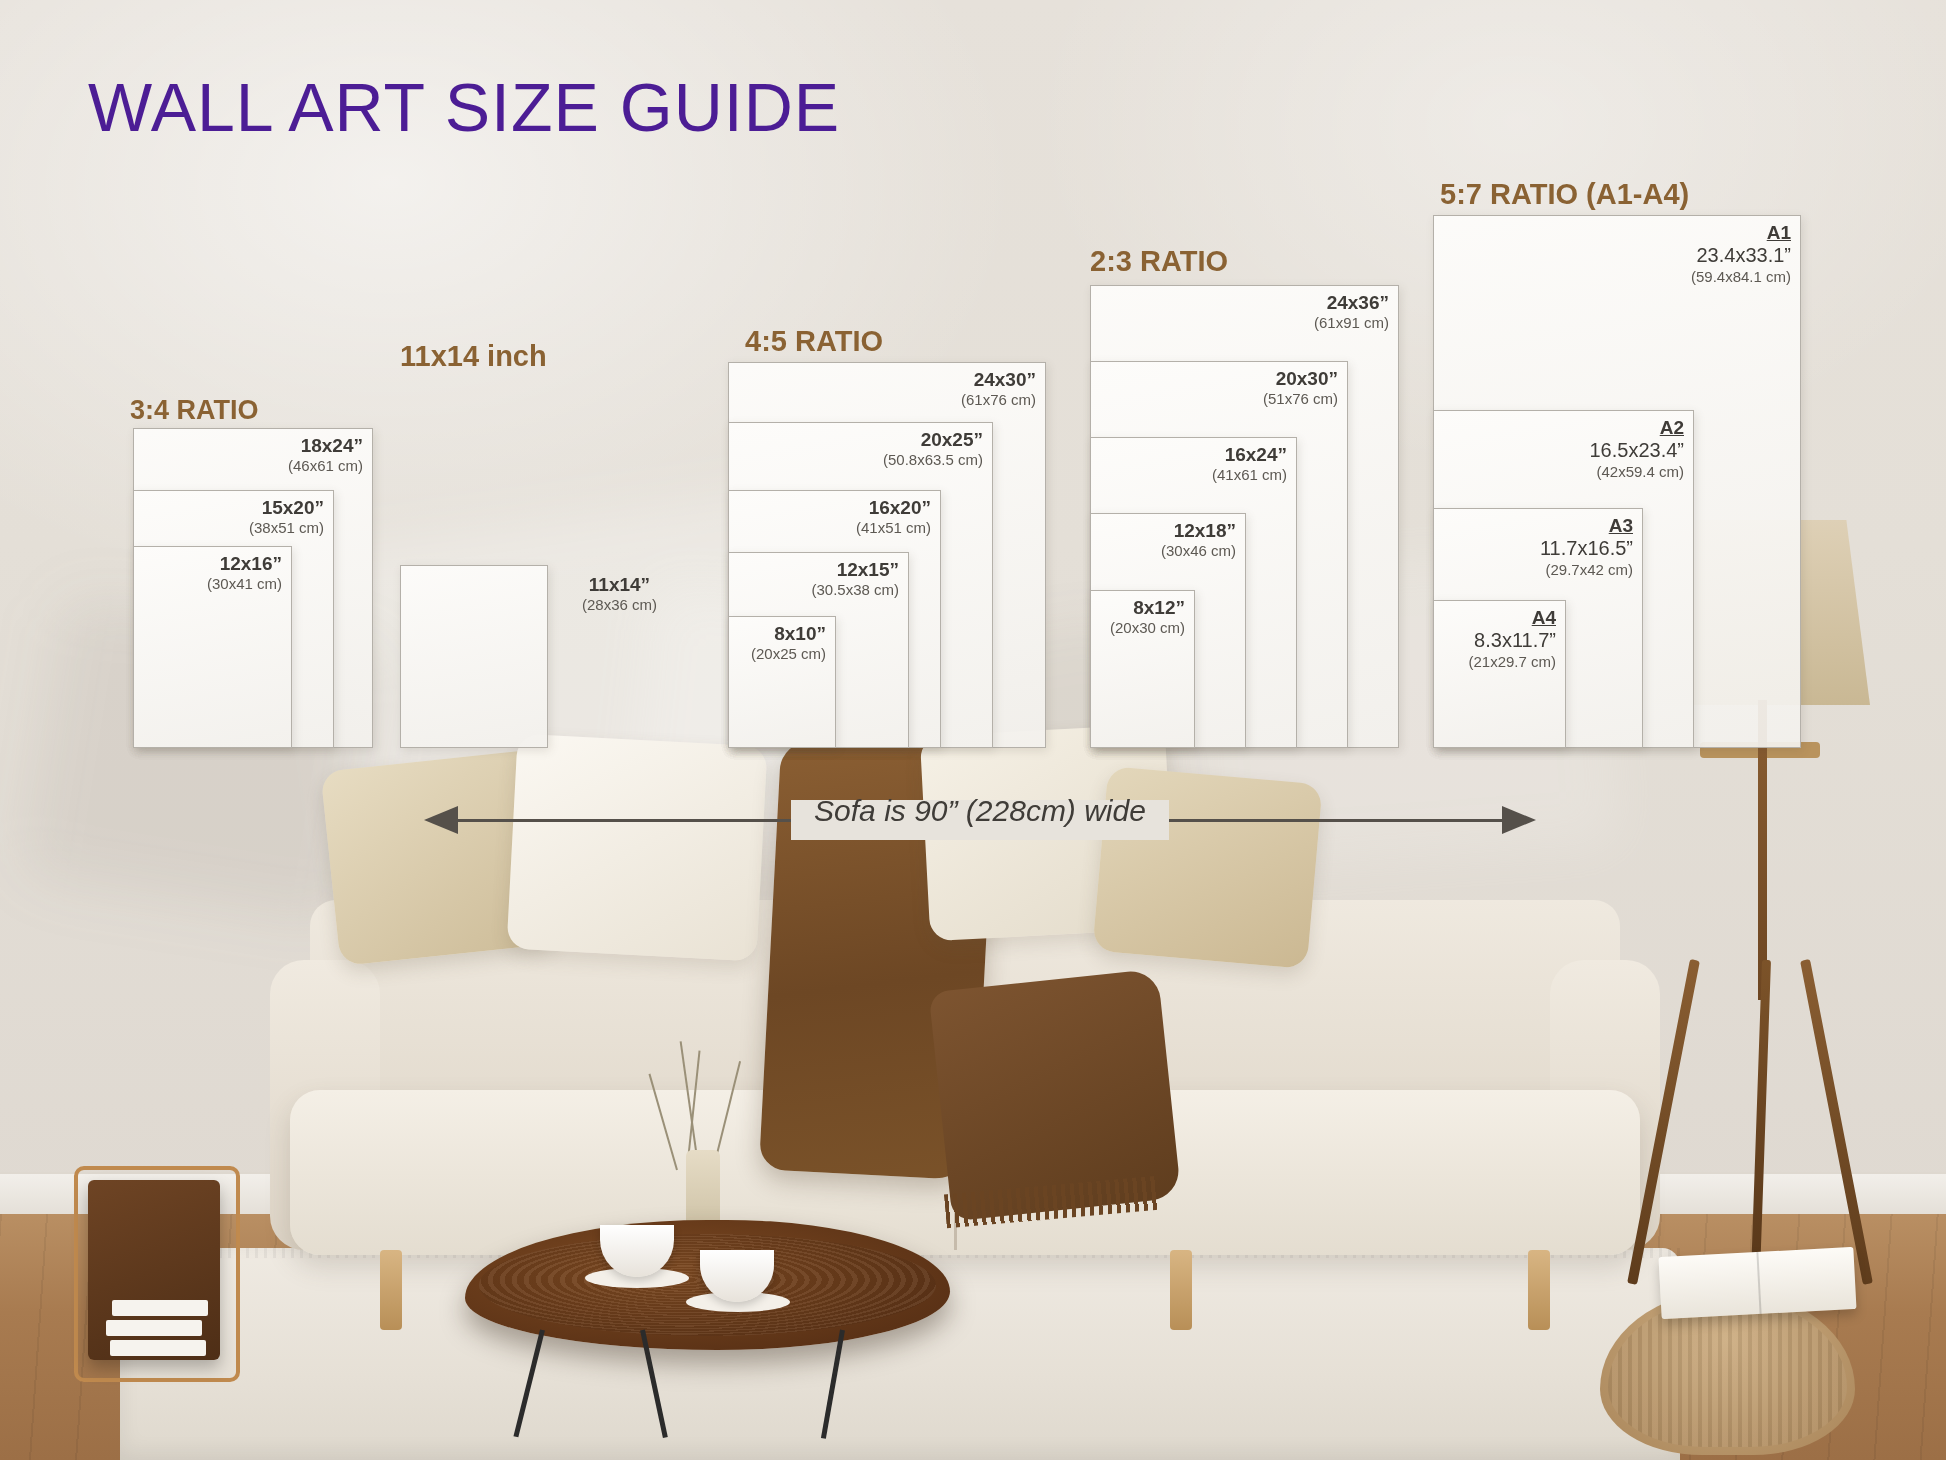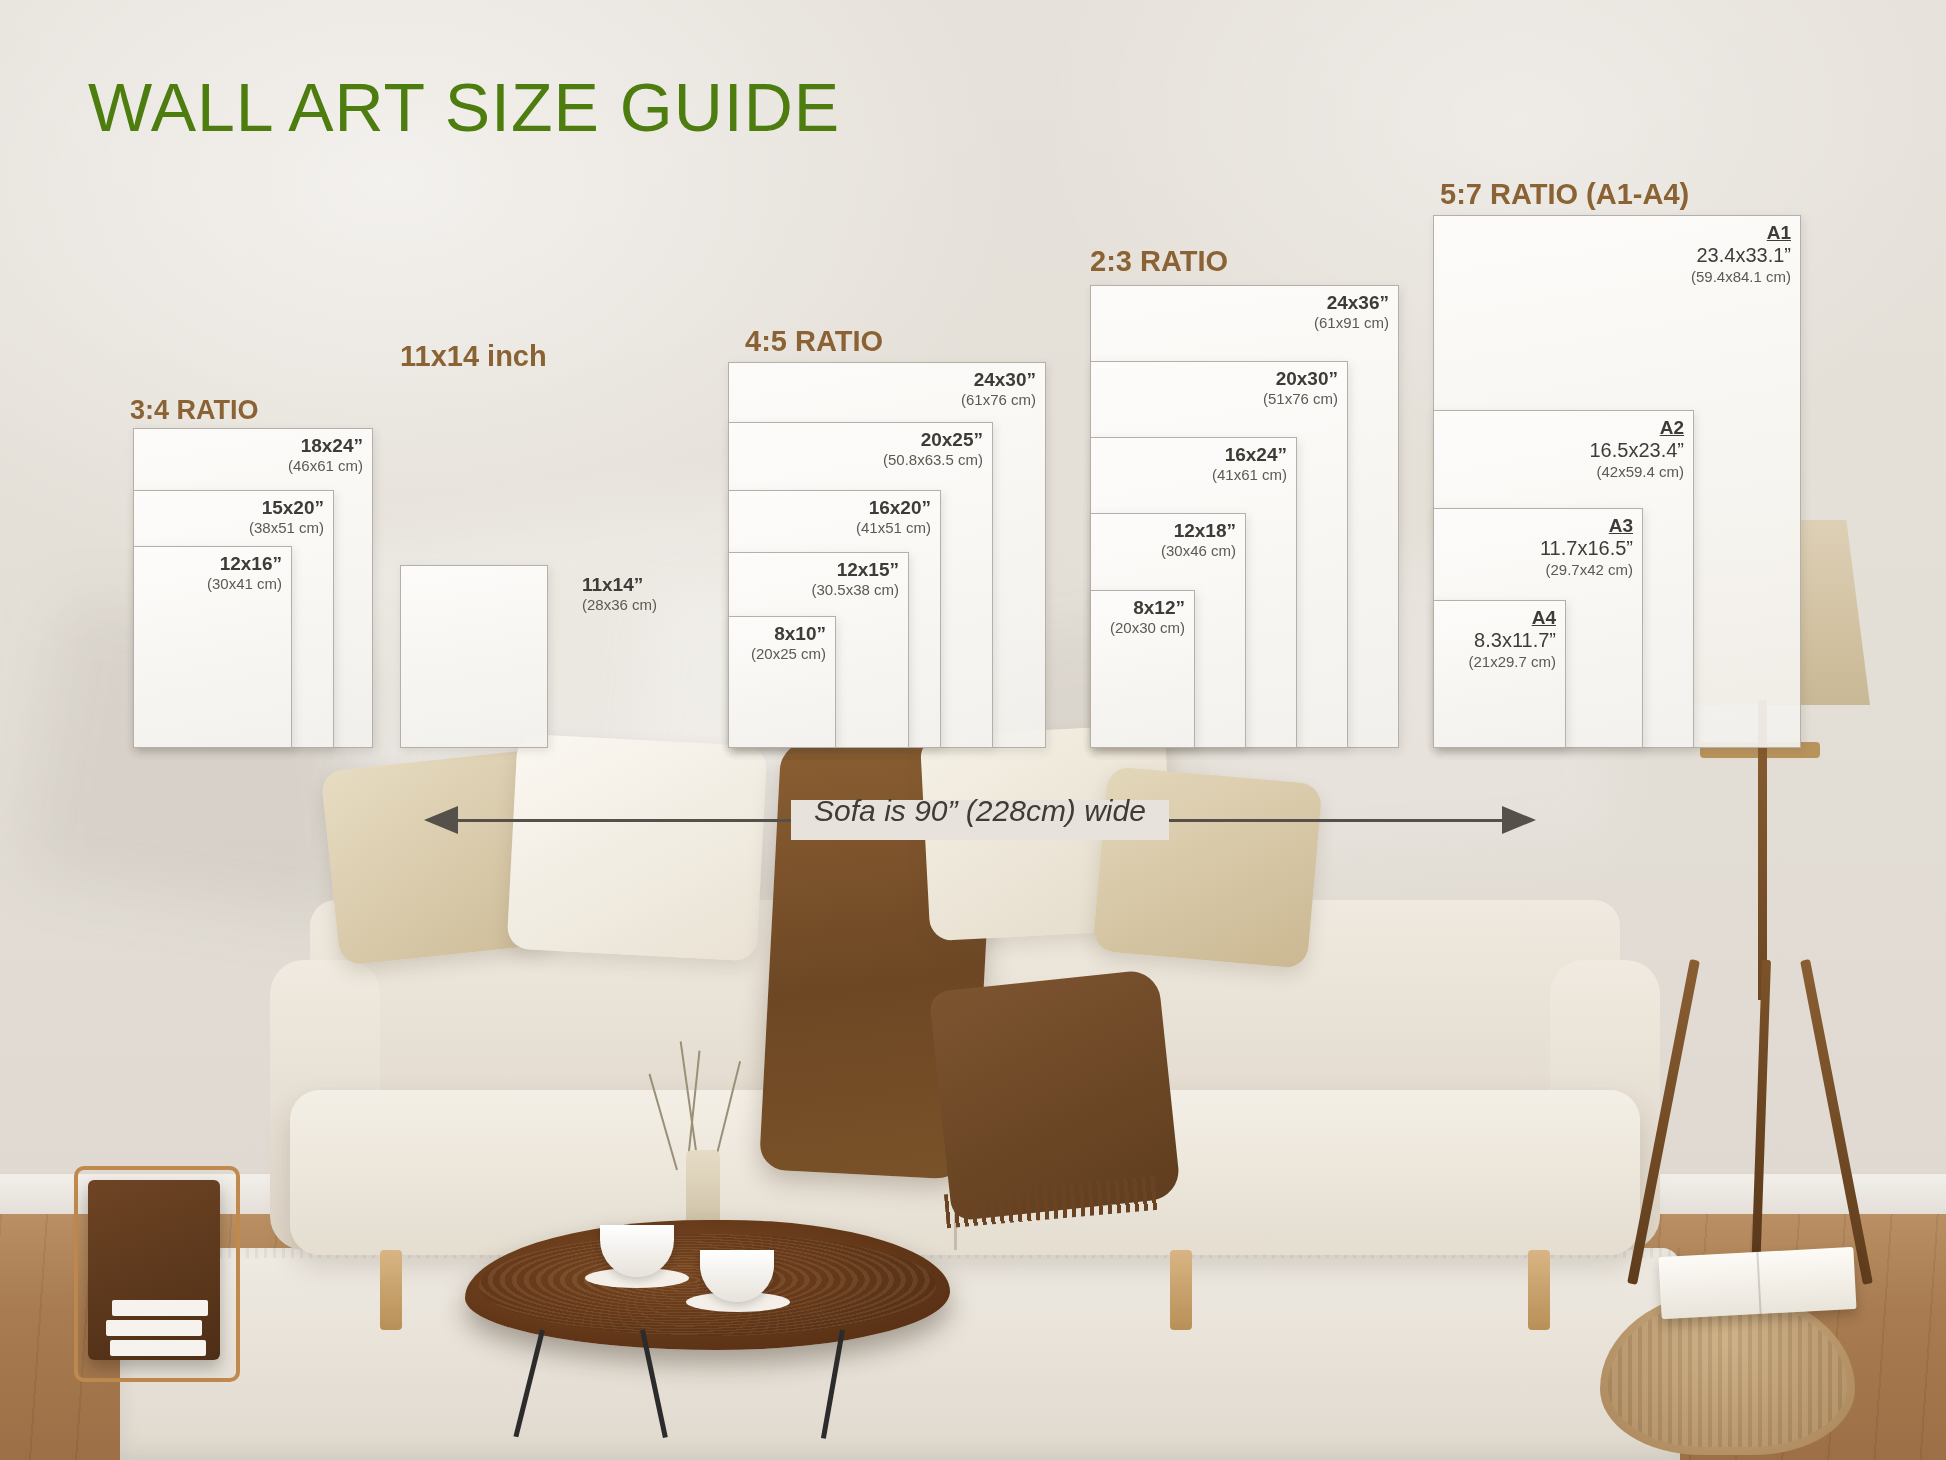--- a/index.html
+++ b/index.html
@@ -144,21 +144,21 @@
   
   .pouf{position:absolute;left:1600px;top:1290px;width:255px;height:165px;background:radial-gradient(ellipse at 50% 30%,#cdae83,#a98559);border-radius:50% 50% 40% 40%/60% 60% 40% 40%;}
   .pouf:after{content:"";position:absolute;inset:8px;border-radius:inherit;background:repeating-linear-gradient(90deg,rgba(0,0,0,.07) 0 4px,rgba(255,255,255,.05) 4px 10px);}
   .book{position:absolute;left:1660px;top:1252px;width:195px;height:62px;background:linear-gradient(180deg,#fdfbf7,#e9e4da);transform:rotate(-3deg);border-radius:3px;box-shadow:0 6px 12px rgba(0,0,0,.2);}
   .book:after{content:"";position:absolute;left:50%;top:0;width:2px;height:100%;background:rgba(0,0,0,.15);}
 
   
   #guide{position:absolute;inset:0;}
   .title{
     position:absolute;left:88px;top:68px;
-    font-size:68px;letter-spacing:1px;color:#4d7c0f;font-weight:400;
+    font-size:68px;letter-spacing:1px;color:#4c1d95;font-weight:400;
     font-family:"Liberation Sans", sans-serif;
     white-space:nowrap;
   }
   .group-label{
     position:absolute;font-weight:bold;color:#8a6233;white-space:nowrap;
   }
   .frame{
     position:absolute;
     background:linear-gradient(170deg,rgba(253,252,250,.96),rgba(243,241,237,.93));
     border:1px solid #b4b0a9;
@@ -276,21 +276,21 @@
   <div class="frame" style="left:133px;top:546px;width:157px;height:200px;">
     <div class="lbl">
       <span class="in">12x16”</span>
       <span class="cm">(30x41 cm)</span>
     </div>
   </div>
 
   <div class="group-label" style="left:400px;top:340px;font-size:29px;">11x14 inch</div>
 
   <div class="frame left-lbl" style="left:400px;top:565px;width:146px;height:181px;">
-    <div class="lbl" style="left:auto;right:-110px;top:8px;text-align:left;">
+    <div class="lbl" style="left:auto;right:-110px;top:8px;text-align:center;">
       <span class="in">11x14”</span>
       <span class="cm">(28x36 cm)</span>
     </div>
   </div>
 
   <div class="group-label" style="left:745px;top:325px;font-size:29px;">4:5 RATIO</div>
 
   <div class="frame" style="left:728px;top:362px;width:316px;height:384px;">
     <div class="lbl">
       <span class="in">24x30”</span>

